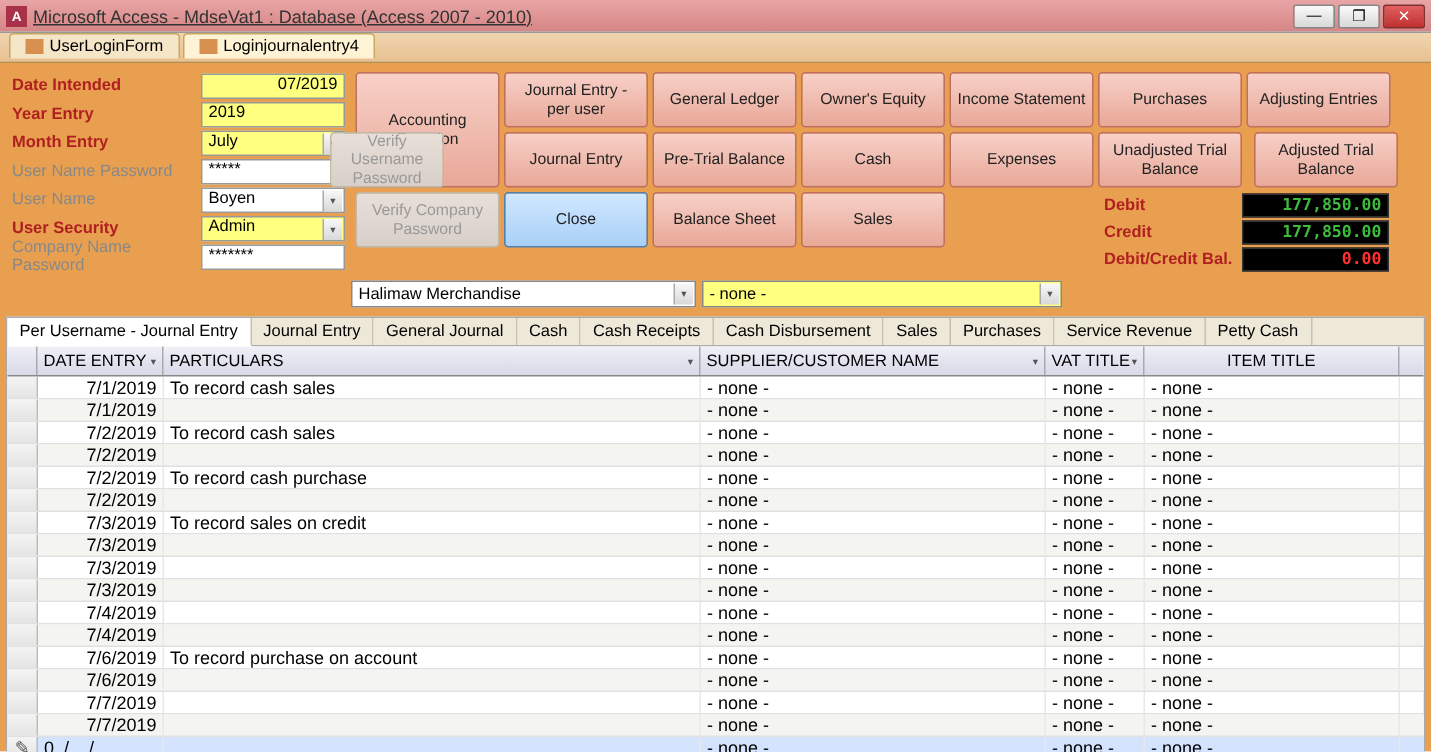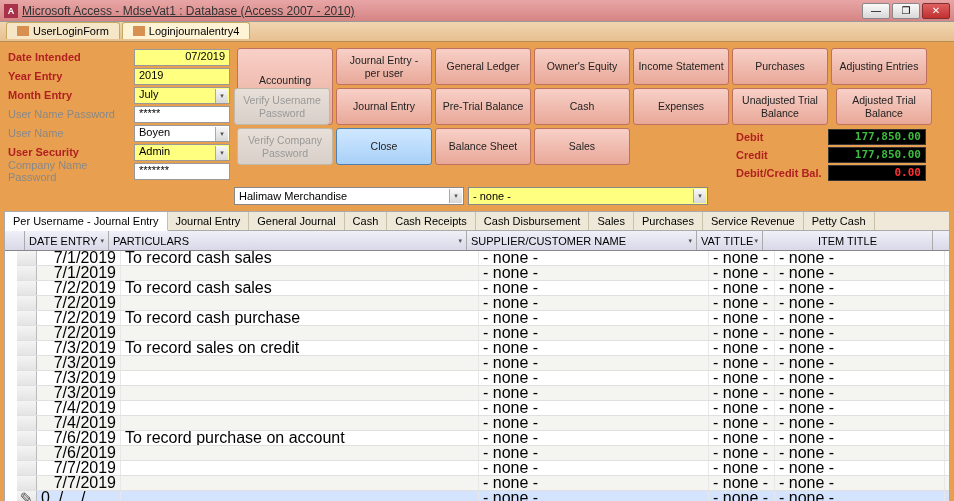--- a/index.html
+++ b/index.html
@@ -58,21 +58,21 @@
   .grid-header > div { border-right:1px solid #aaa; padding:2px 4px; font-size:11px; display:flex; align-items:center; }
   .col-selector { width:20px; }
   .col-date { width:84px; justify-content:center; }
   .col-part { width:358px; justify-content:center; }
   .col-supp { width:230px; justify-content:center; }
   .col-vat { width:66px; }
   .col-itm { width:170px; justify-content:center; }
   .hdr-arrow { margin-left:auto; font-size:7px; color:#555;}
   
   .grid-body { max-height: 252px; overflow-y:auto; }
-  .grid-row { display:flex; height:15px; font-size:16px; border-bottom:1px solid #e0e0e0;margin-left:12px; }
+  .grid-row { display:flex; height:15px; font-size:12px; border-bottom:1px solid #e0e0e0; }
   .grid-row.alt { background:#f4f4f0; }
   .grid-row.sel { background:#d4e4ff; }
   .grid-row > div { border-right:1px solid #e8e8e8; padding:0 4px; overflow:hidden; white-space:nowrap; display:flex; align-items:center; }
   .row-selector { width:20px; justify-content:center; color:#555; background:linear-gradient(#f4f4f4,#e4e4e4); border-right:1px solid #bbb !important;}
   .cell-date { width:84px; justify-content:flex-end; }
   .cell-part { width:358px; }
   .cell-supp { width:230px; }
   .cell-vat { width:66px; }
   .cell-itm { width:170px; }
   
@@ -158,21 +158,21 @@
       <div class="act-btn">Pre-Trial Balance</div>
       <div class="act-btn">Cash</div>
       <div class="act-btn">Expenses</div>
 
       <div class="act-btn disabled" style="grid-column:1">Verify Company Password</div>
       <div class="act-btn blue">Close</div>
       <div class="act-btn">Balance Sheet</div>
       <div class="act-btn">Sales</div>
     </div>
 
-    <div class="act-btn disabled" style="position:absolute; left:234px; top:46px; width:96px; height:37px;">Verify Username Password</div>
+    <div class="act-btn disabled" style="position:absolute; left:220px; top:46px; width:76px; height:37px;">Verify Username Password</div>
 
     <div class="right-extras">
       <div style="display:flex; gap:3px;">
         <div class="act-btn" style="width:96px;height:37px">Purchases</div>
         <div class="act-btn" style="width:96px;height:37px">Adjusting Entries</div>
       </div>
       <div style="display:flex; gap:8px;">
         <div class="act-btn" style="width:96px;height:37px">Unadjusted Trial Balance</div>
         <div class="act-btn" style="width:96px;height:37px">Adjusted Trial Balance</div>
       </div>

